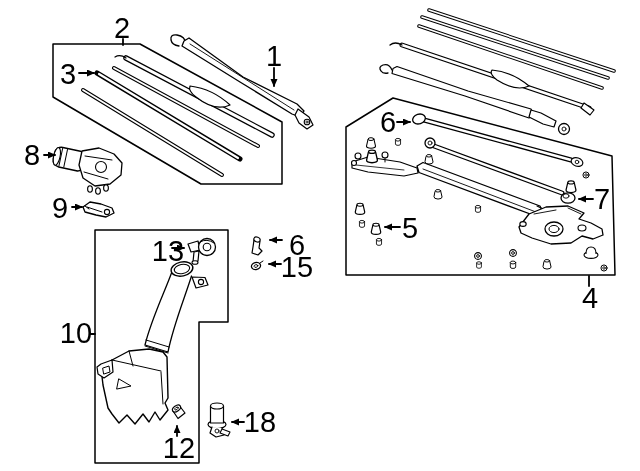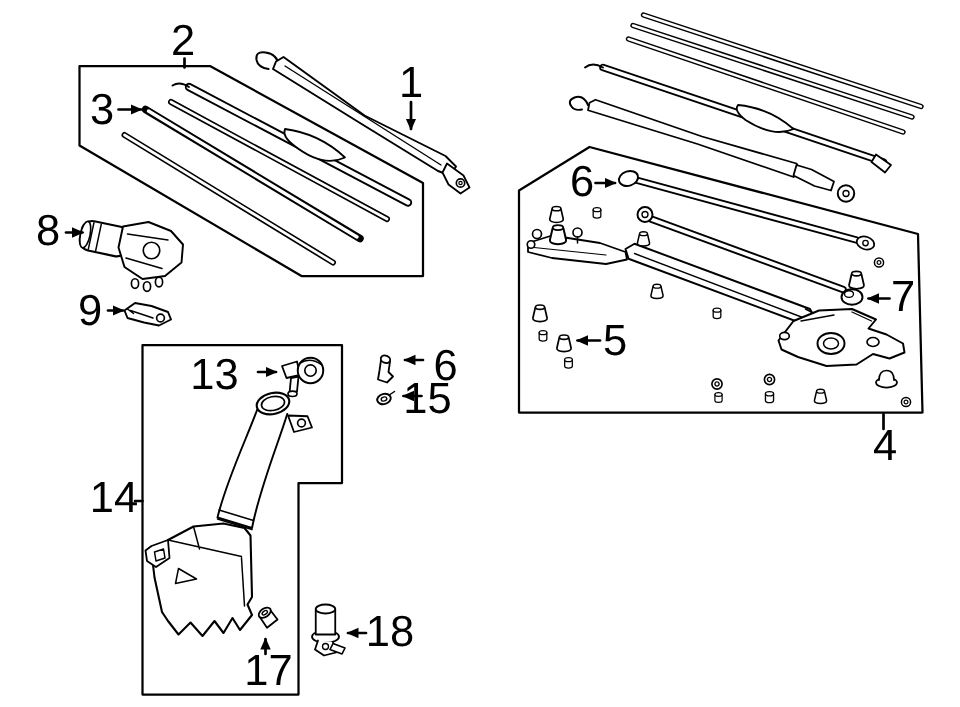--- a/index.html
+++ b/index.html
@@ -262,19 +262,19 @@
 
   <div class="co" style="left:274px;top:56px">1</div>
   <div class="co" style="left:122px;top:28px">2</div>
   <div class="co" style="left:68px;top:74px">3</div>
   <div class="co" style="left:590px;top:298px">4</div>
   <div class="co" style="left:410px;top:228px">5</div>
   <div class="co" style="left:388px;top:122px">6</div>
   <div class="co" style="left:602px;top:199px">7</div>
   <div class="co" style="left:32px;top:155px">8</div>
   <div class="co" style="left:60px;top:208px">9</div>
-  <div class="co" style="left:76px;top:333px">14</div>
+  <div class="co" style="left:76px;top:333px">10</div>
   <div class="co" style="left:260px;top:422px">18</div>
-  <div class="co" style="left:179px;top:448px">17</div>
-  <div class="co" style="left:143px;top:251px">13</div>
+  <div class="co" style="left:179px;top:448px">12</div>
+  <div class="co" style="left:168px;top:251px">13</div>
   <div class="co" style="left:297px;top:245px">6</div>
-  <div class="co" style="left:285px;top:267px">15</div>
+  <div class="co" style="left:297px;top:267px">15</div>
 </div>
 
 </body></html>

